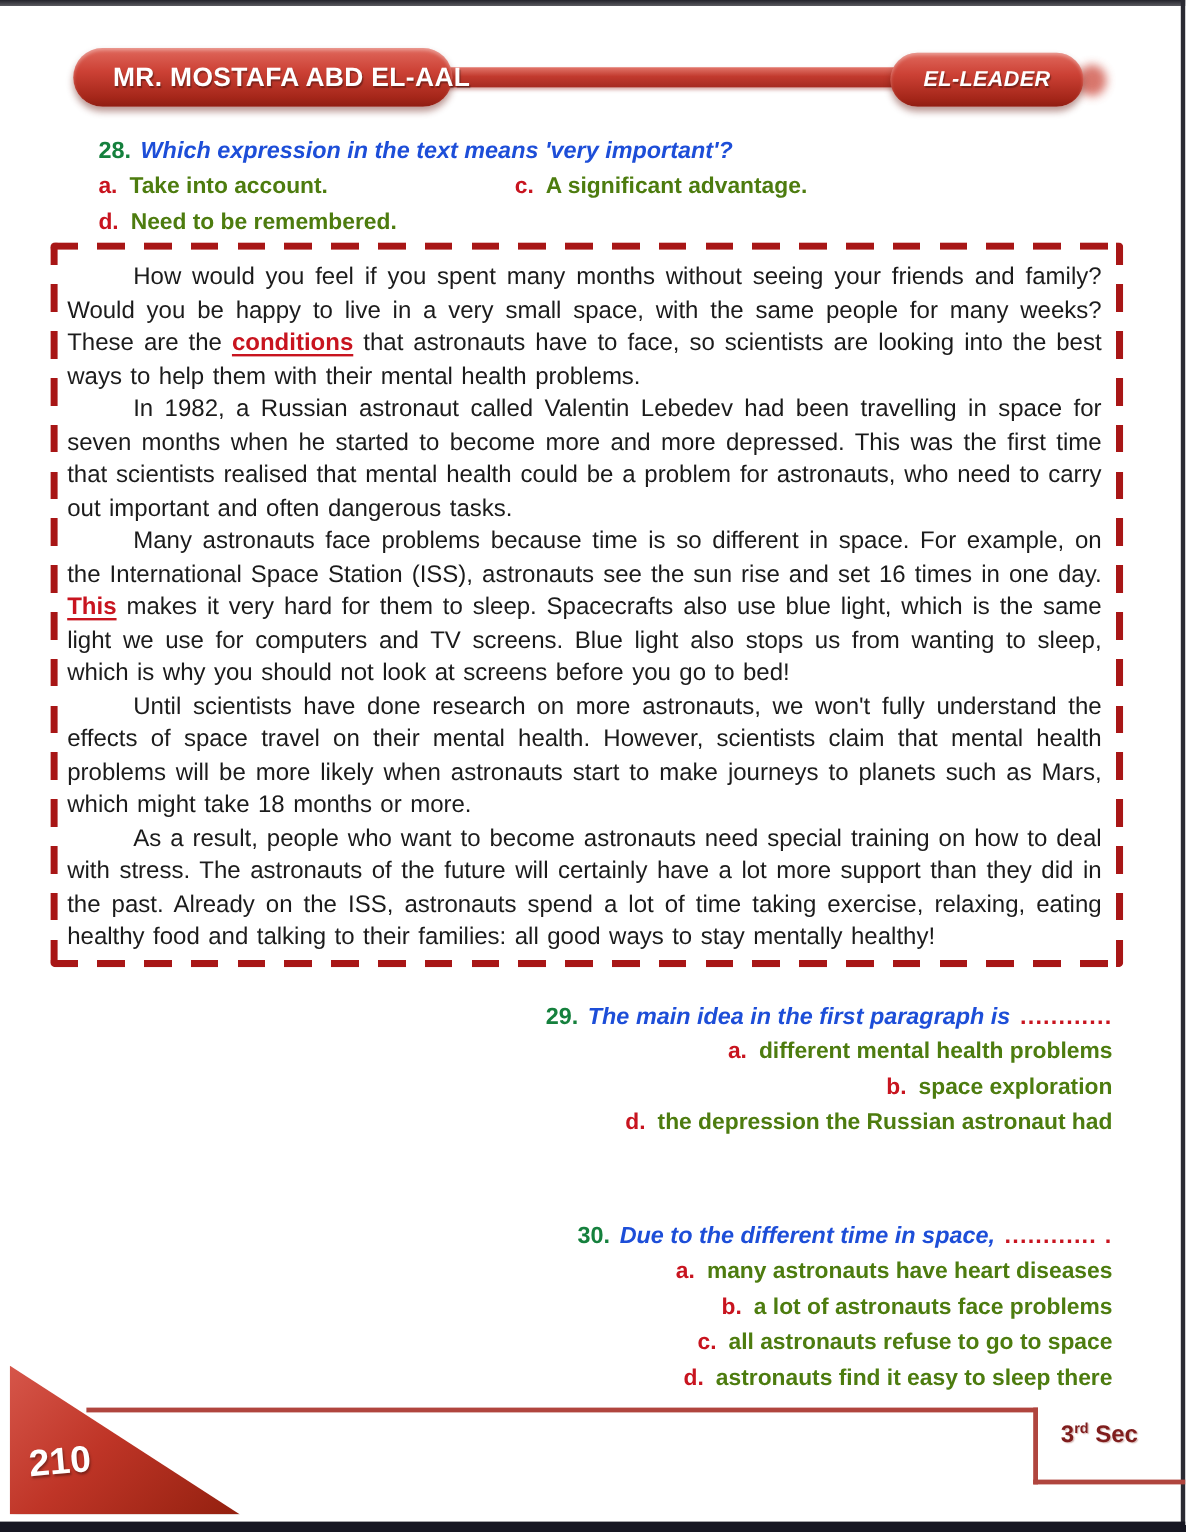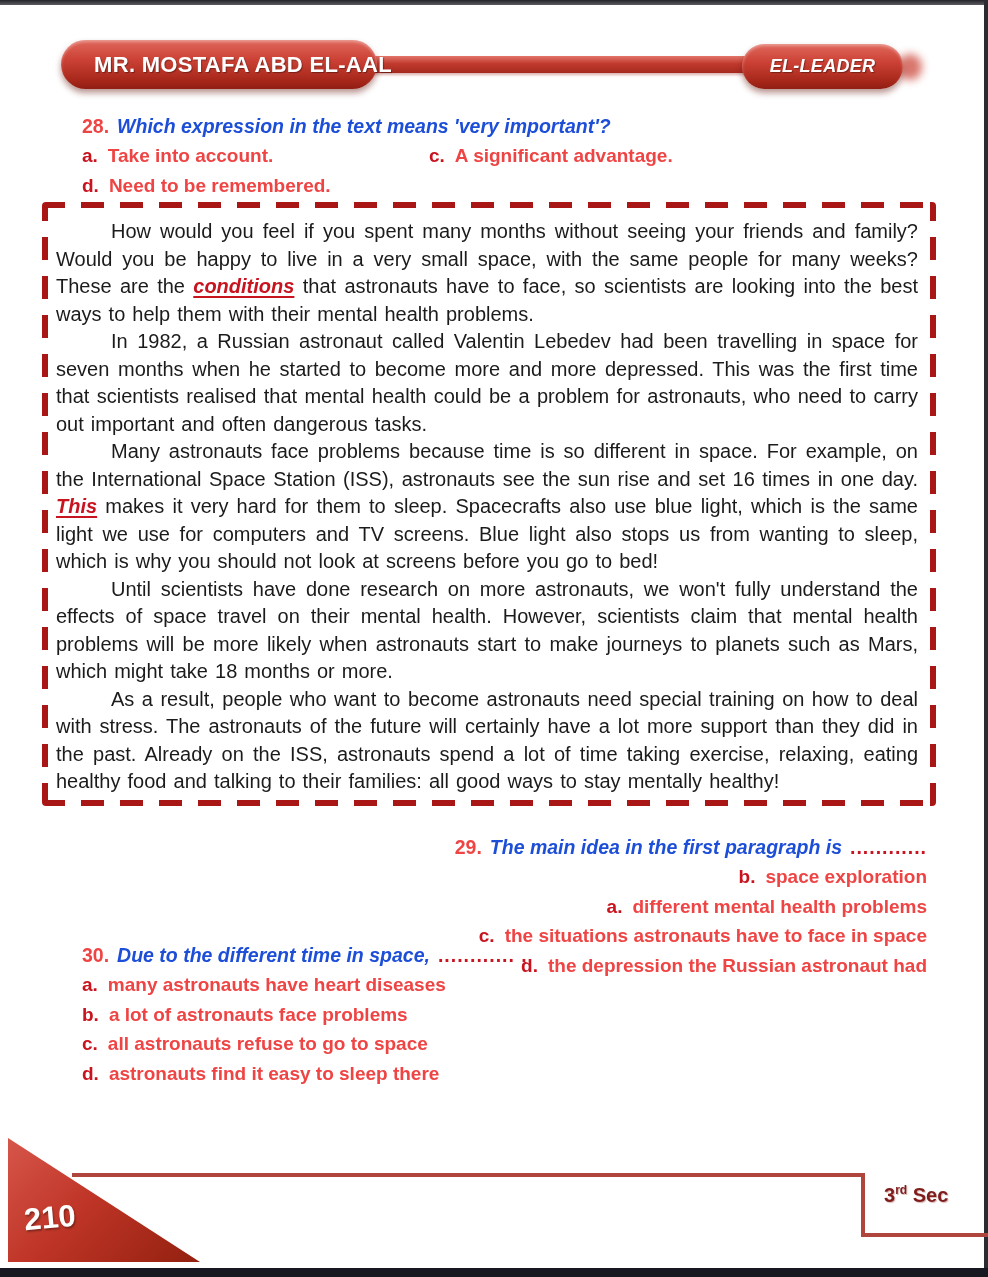--- a/index.html
+++ b/index.html
@@ -42,29 +42,29 @@
   .pill-right { left:742px; top:44px; width:161px; height:45px; font-size:18px;font-style:italic; }
   .pill-tail {
     position:absolute; left:898px; top:54px; width:24px; height:26px;
     background:#cf5448; border-radius:50%; filter:blur(4px); opacity:.8;
   }
 
   
   .qblock { position:absolute; left:82px; width:845px; }
   .q28 { top:111px; }
   .q29 { top:832px;text-align:right; }
-  .q30 { top:940px; }
+  .q30 { top:1015px;text-align:right; }
   .stem-line { line-height:30px; font-size:19.5px; white-space:nowrap; }
-  .q-num  { color:#ef4444; font-weight:bold; margin-right:8px; }
+  .q-num  { color:#15803d; font-weight:bold; margin-right:8px; }
   .q-stem { color:#1d4ed8; font-weight:bold; font-style:italic; }
   .q-dots { color:#c8141f; font-weight:bold; margin-left:8px; letter-spacing:1px; }
   .opt-grid-2col { display:grid; grid-template-columns:347px auto; }
   .opt { line-height:29.5px; font-size:19px; white-space:nowrap; }
   .opt-letter { color:#c8141f; font-weight:bold; margin-right:10px; }
-  .opt-text   { color:#ef4444;  font-weight:bold;margin-top:29px; }
+  .opt-text   { color:#4d7c0f;  font-weight:bold;margin-top:29px; }
 
   
   .passage-box {
     position:absolute; left:42px; top:202px; width:894px; height:604px;
     padding:16px 18px 10px 14px;
     background:
       repeating-linear-gradient(90deg, #a81616 0 23px, transparent 23px 39px) left top / 100% 6px no-repeat,
       repeating-linear-gradient(90deg, #a81616 0 23px, transparent 23px 39px) left bottom / 100% 6px no-repeat,
       repeating-linear-gradient(0deg,  #a81616 0 23px, transparent 23px 39px) left top / 6px 100% no-repeat,
       repeating-linear-gradient(0deg,  #a81616 0 23px, transparent 23px 39px) right top / 6px 100% no-repeat;
@@ -73,21 +73,21 @@
   .passage-box p {
     margin:0;
     text-indent:55px;
     font-size:20px;
     line-height:27.5px;
     text-align:justify;
     color:#1b1b1b;
     word-spacing:1.5px;
   }
   .hl-word {
-    color:#c8141f; font-weight:bold; font-style:italic;
+    color:#c8141f; font-weight:bold; 
     text-decoration:underline; text-decoration-thickness:2px; text-underline-offset:3px;
   }
 
   
   .step-line-h1 { position:absolute; left:72px;  top:1173px; width:793px; height:4px; background:#b0453e; }
   .step-line-v  { position:absolute; left:861px; top:1173px; width:4px;  height:64px; background:#b0453e; }
   .step-line-h2 { position:absolute; left:861px; top:1233px; width:127px; height:4px; background:#b0453e; }
   .section-label {
     position:absolute; left:884px; top:1183px;
     color:#7f1d1d; font-weight:bold; font-size:20px;
@@ -150,27 +150,24 @@
     <p><span>Many astronauts face problems because time is so different in space. For example, on the International Space Station (ISS), astronauts see the sun rise and set 16 times in one day. </span><span class="hl-word">This</span><span> makes it very hard for them to sleep. Spacecrafts also use blue light, which is the same light we use for computers and TV screens. Blue light also stops us from wanting to sleep, which is why you should not look at screens before you go to bed!</span></p>
     <p><span>Until scientists have done research on more astronauts, we won't fully understand the effects of space travel on their mental health. However, scientists claim that mental health problems will be more likely when astronauts start to make journeys to planets such as Mars, which might take 18 months or more.</span></p>
     <p><span>As a result, people who want to become astronauts need special training on how to deal with stress. The astronauts of the future will certainly have a lot more support than they did in the past. Already on the ISS, astronauts spend a lot of time taking exercise, relaxing, eating healthy food and talking to their families: all good ways to stay mentally healthy!</span></p>
   </div>
 
   <div class="qblock q29">
     <div class="stem-line">
       <span class="q-num">29.</span><span class="q-stem">The main idea in the first paragraph is</span><span class="q-dots">............</span>
     </div>
     <div class="opt">
+      <span class="opt-letter">a.</span><span class="opt-text">different mental health problems</span>
+    </div>
+    <div class="opt">
       <span class="opt-letter">b.</span><span class="opt-text">space exploration</span>
-    </div>
-    <div class="opt">
-      <span class="opt-letter">a.</span><span class="opt-text">different mental health problems</span>
-    </div>
-    <div class="opt">
-      <span class="opt-letter">c.</span><span class="opt-text">the situations astronauts have to face in space</span>
     </div>
     <div class="opt">
       <span class="opt-letter">d.</span><span class="opt-text">the depression the Russian astronaut had</span>
     </div>
   </div>
 
   <div class="qblock q30">
     <div class="stem-line">
       <span class="q-num">30.</span><span class="q-stem">Due to the different time in space,</span><span class="q-dots">............ .</span>
     </div>

